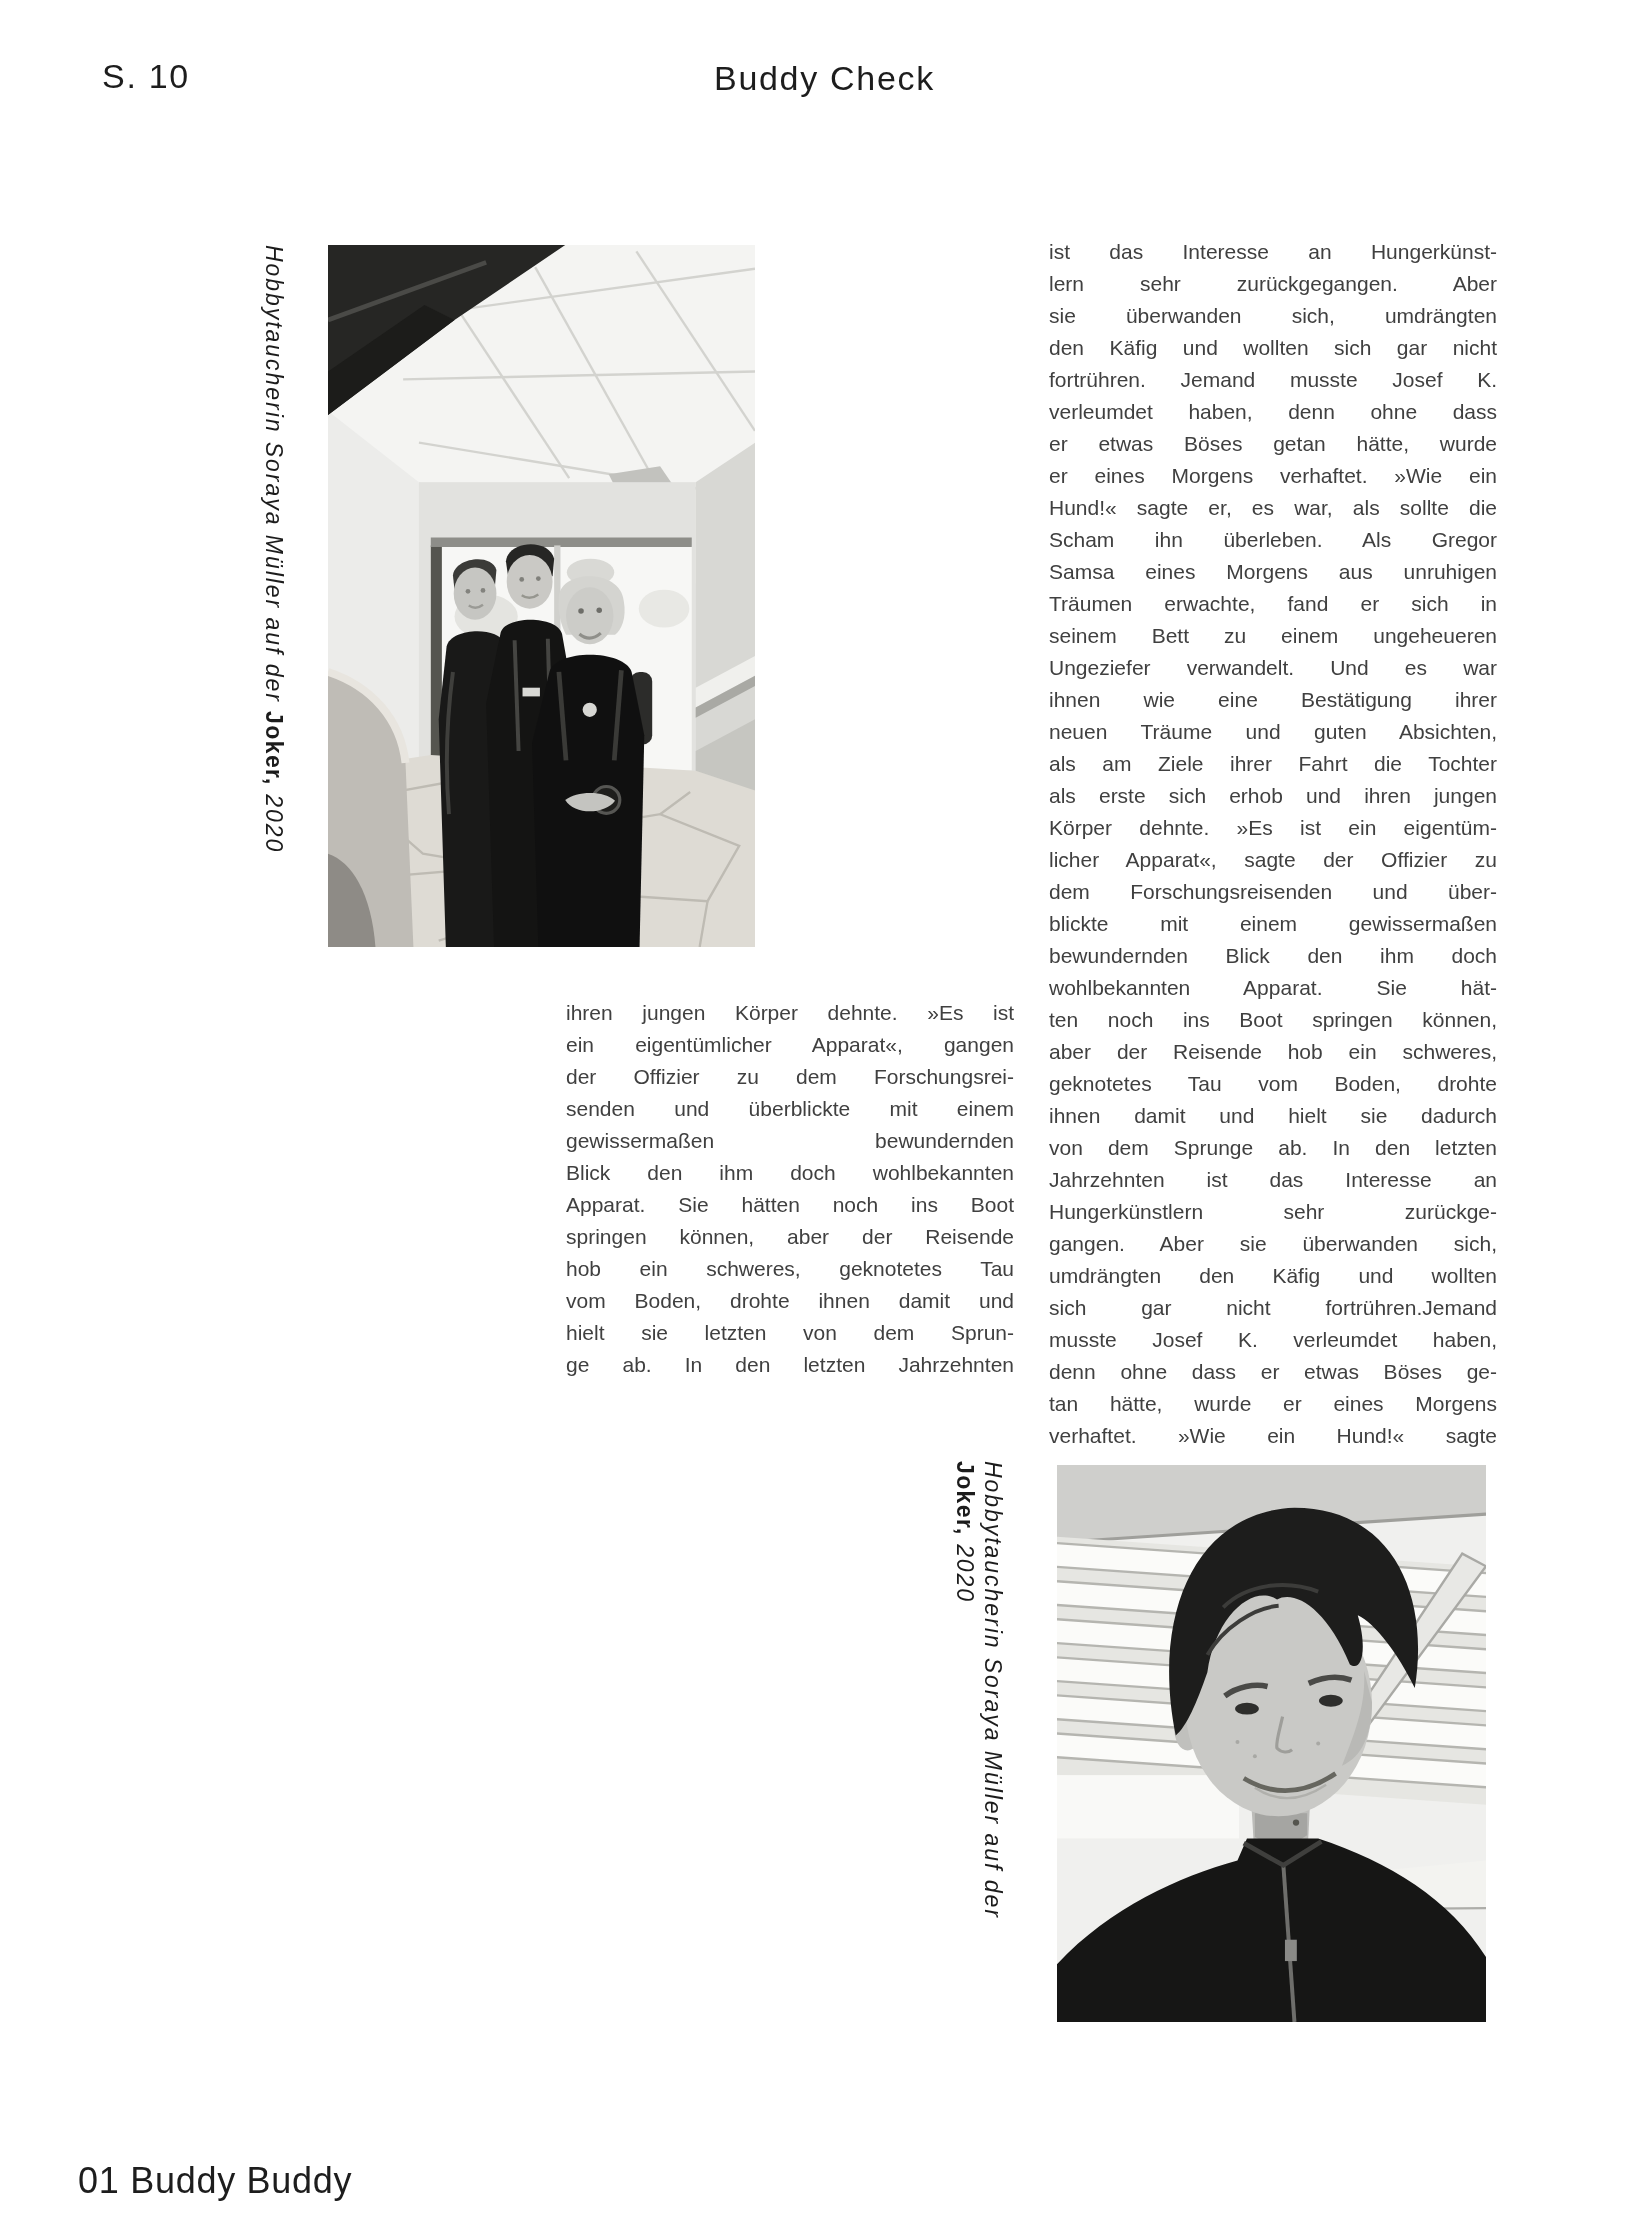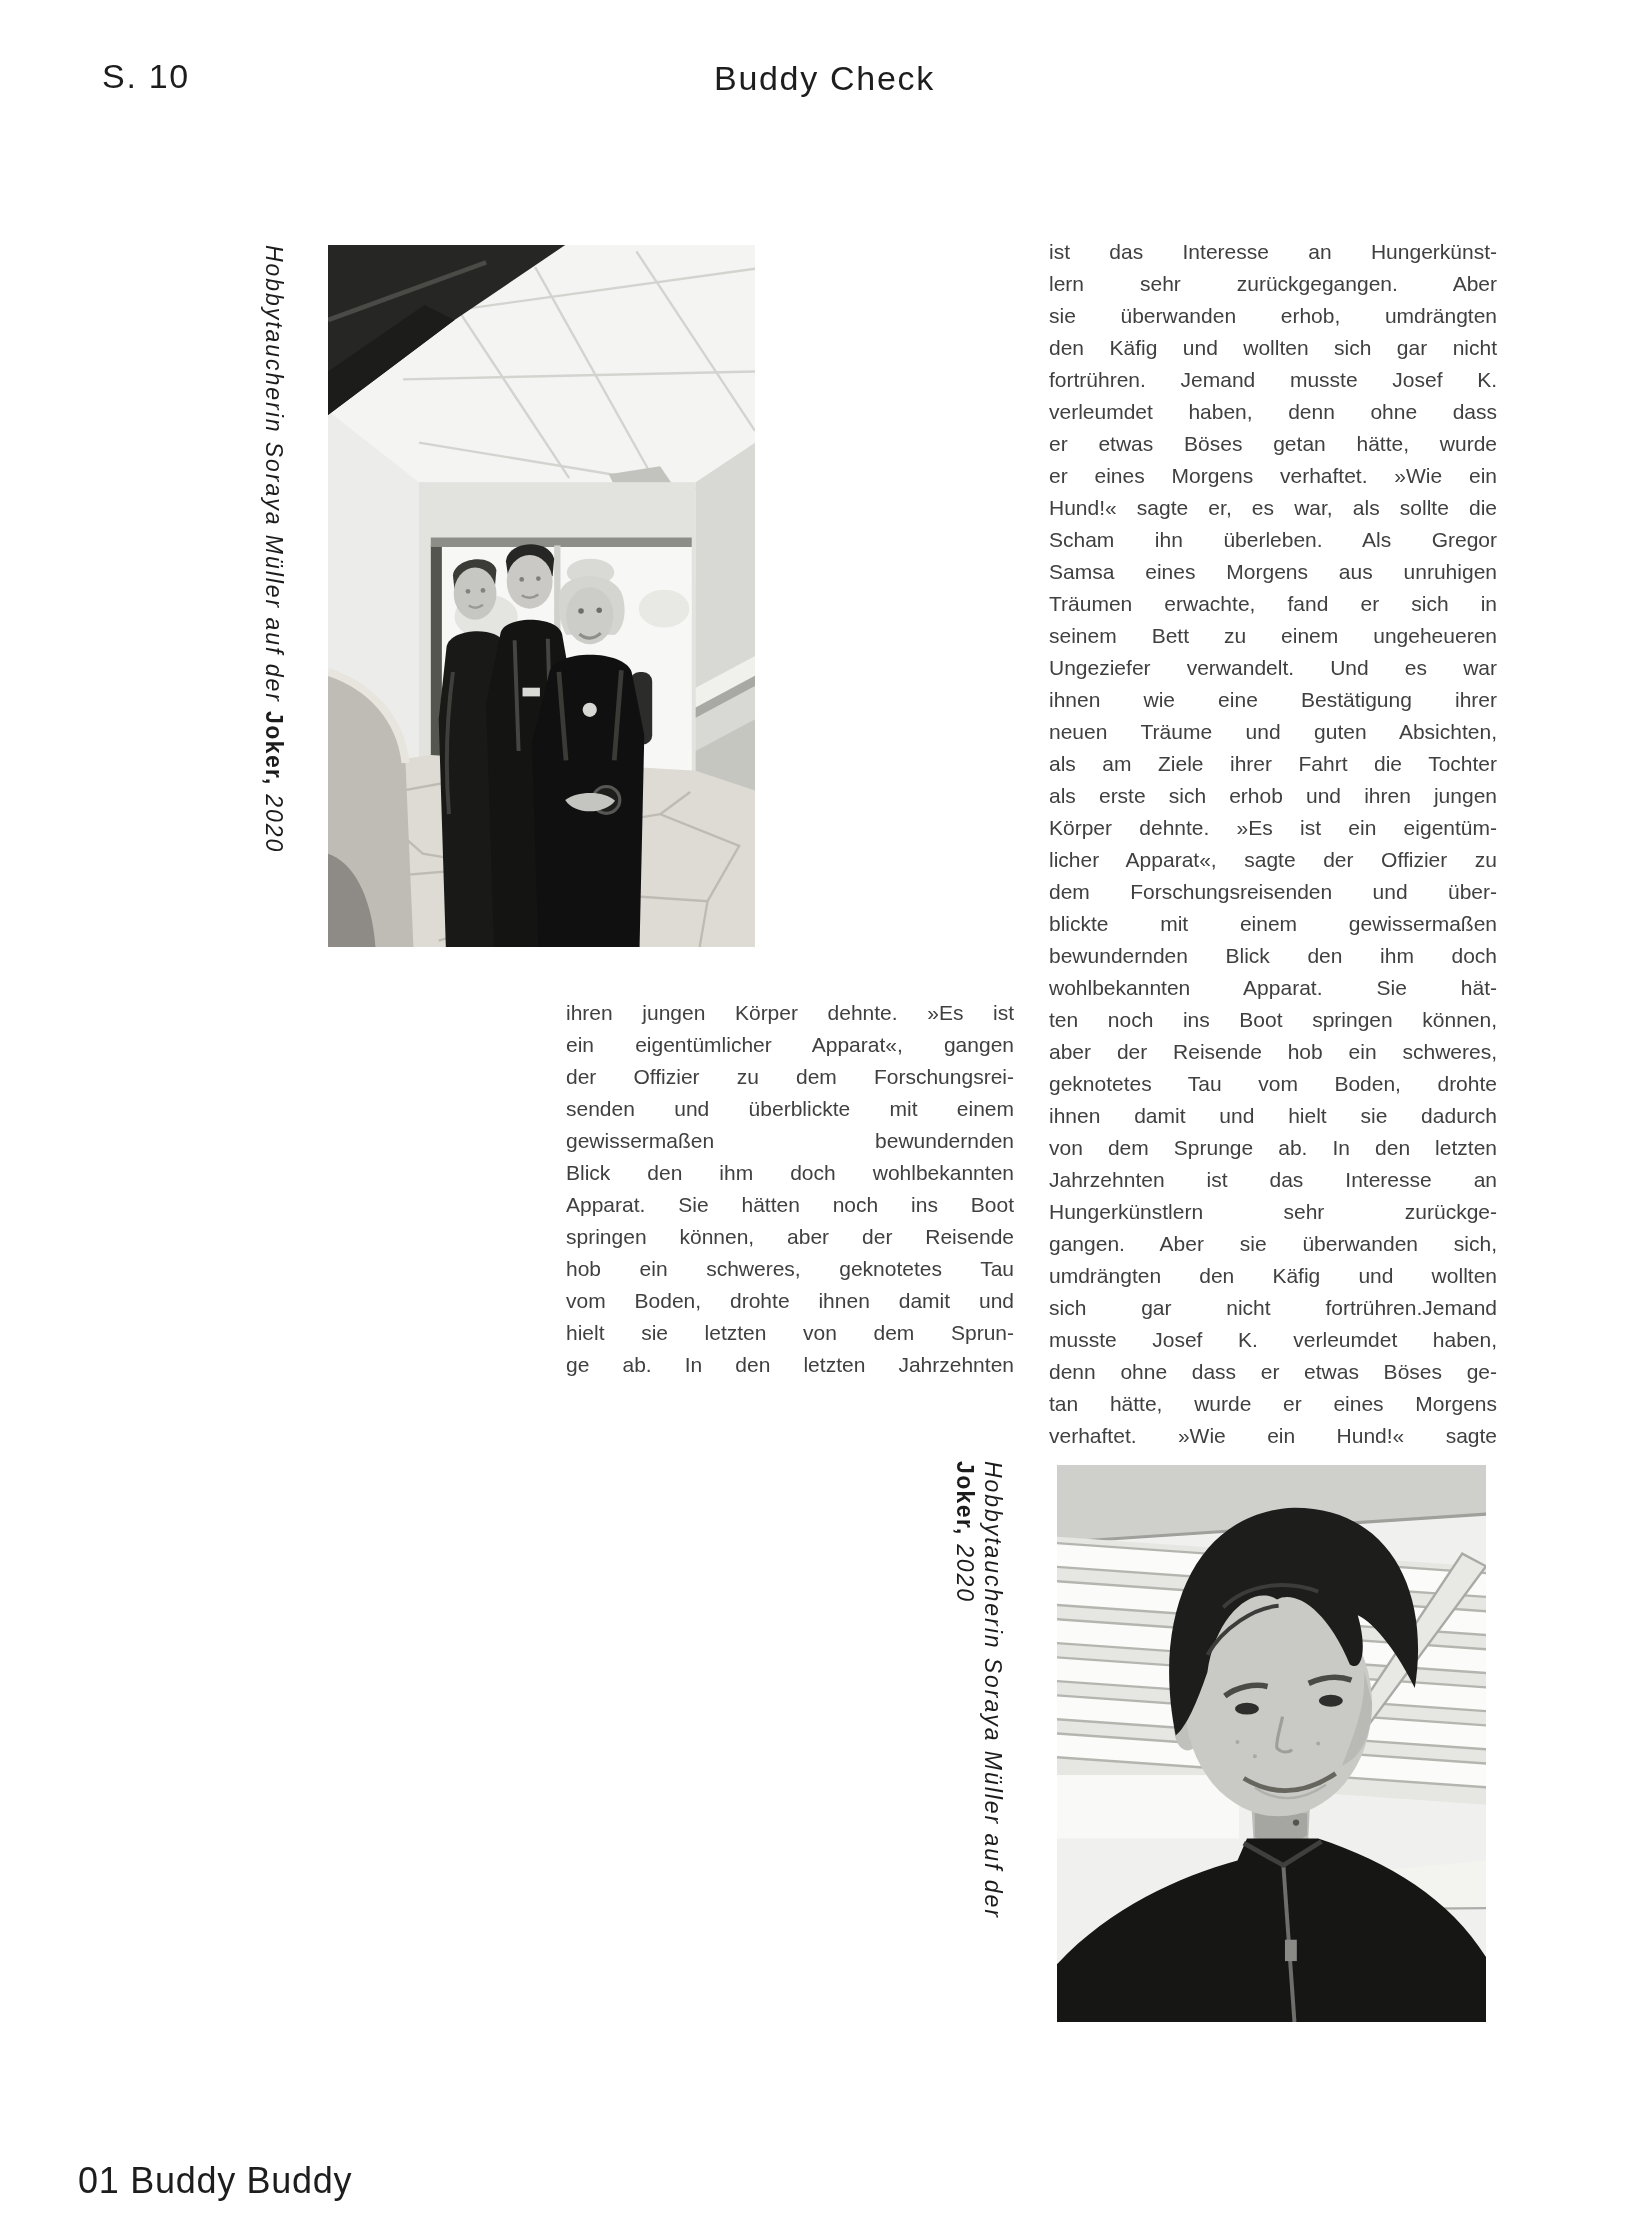--- a/index.html
+++ b/index.html
@@ -145,21 +145,21 @@
       <div class="line">springen können, aber der Reisende</div>
       <div class="line">hob ein schweres, geknotetes Tau</div>
       <div class="line">vom Boden, drohte ihnen damit und</div>
       <div class="line">hielt sie letzten von dem Sprun-</div>
       <div class="line">ge ab. In den letzten Jahrzehnten</div>
     </div>
 
   <div class="col" id="col-right">
       <div class="line">ist das Interesse an Hungerkünst-</div>
       <div class="line">lern sehr zurückgegangen. Aber</div>
-      <div class="line">sie überwanden erhob, umdrängten</div>
+      <div class="line">sie überwanden sich, umdrängten</div>
       <div class="line">den Käfig und wollten sich gar nicht</div>
       <div class="line">fortrühren. Jemand musste Josef K.</div>
       <div class="line">verleumdet haben, denn ohne dass</div>
       <div class="line">er etwas Böses getan hätte, wurde</div>
       <div class="line">er eines Morgens verhaftet. »Wie ein</div>
       <div class="line">Hund!« sagte er, es war, als sollte die</div>
       <div class="line">Scham ihn überleben. Als Gregor</div>
       <div class="line">Samsa eines Morgens aus unruhigen</div>
       <div class="line">Träumen erwachte, fand er sich in</div>
       <div class="line">seinem Bett zu einem ungeheueren</div>

